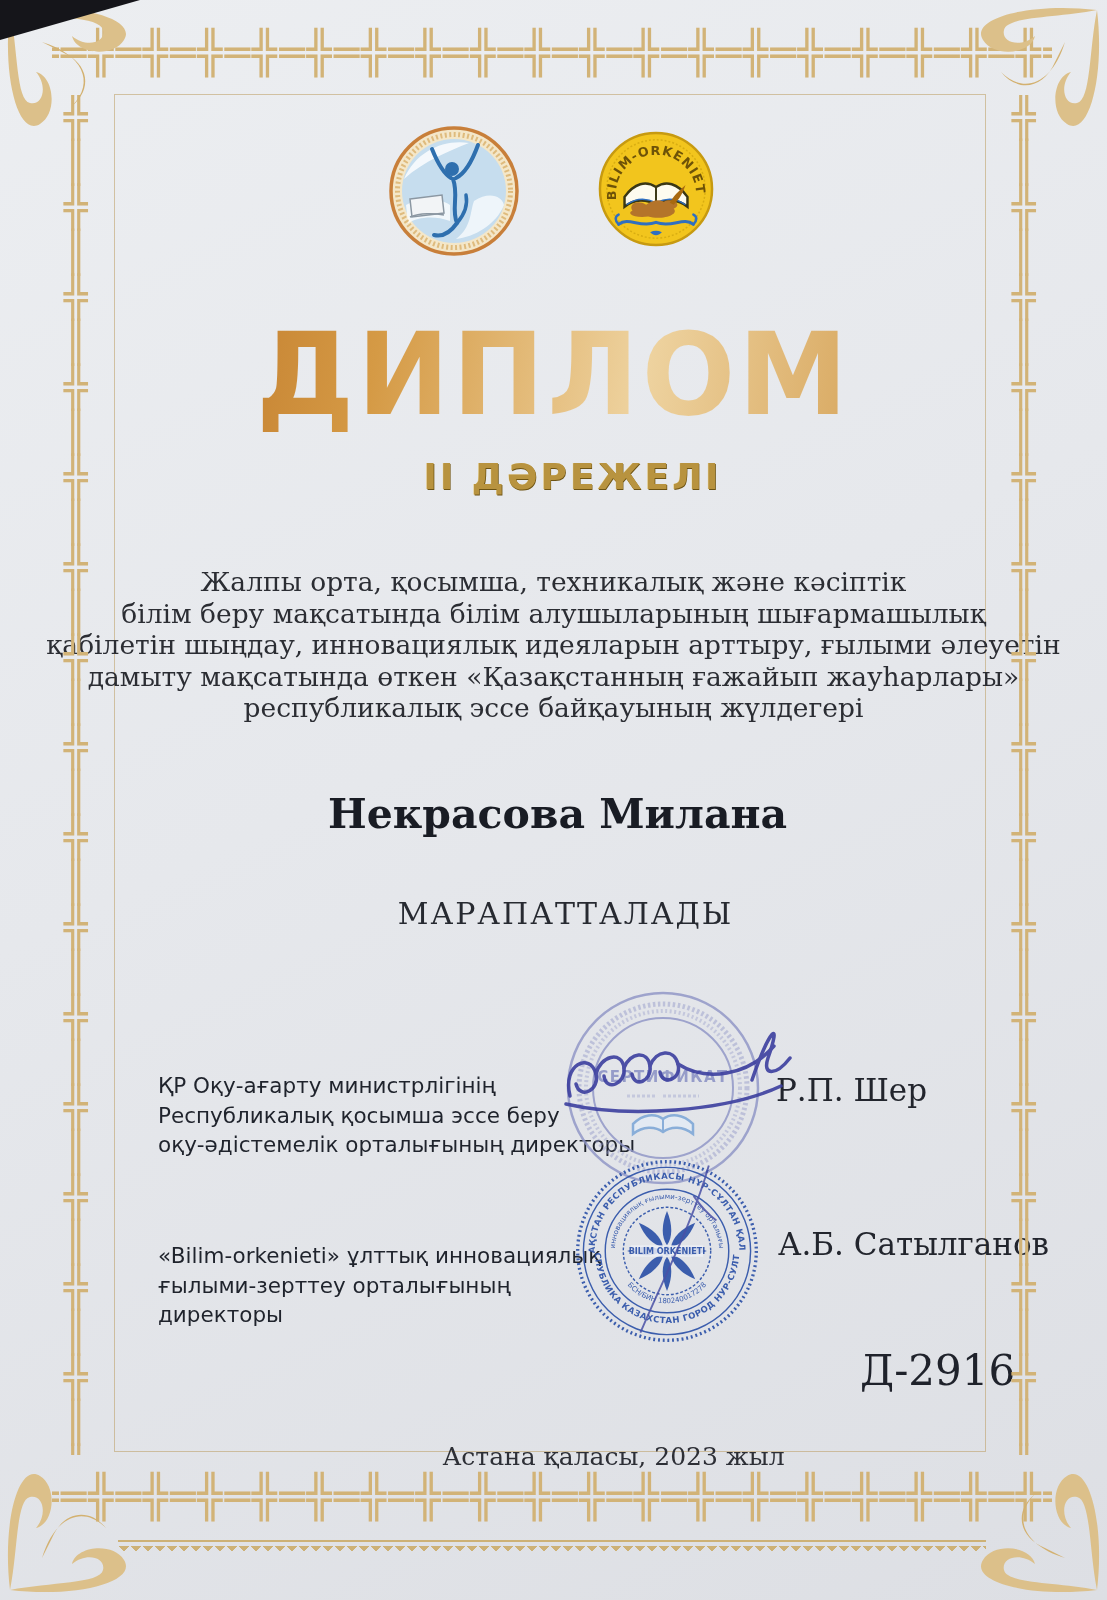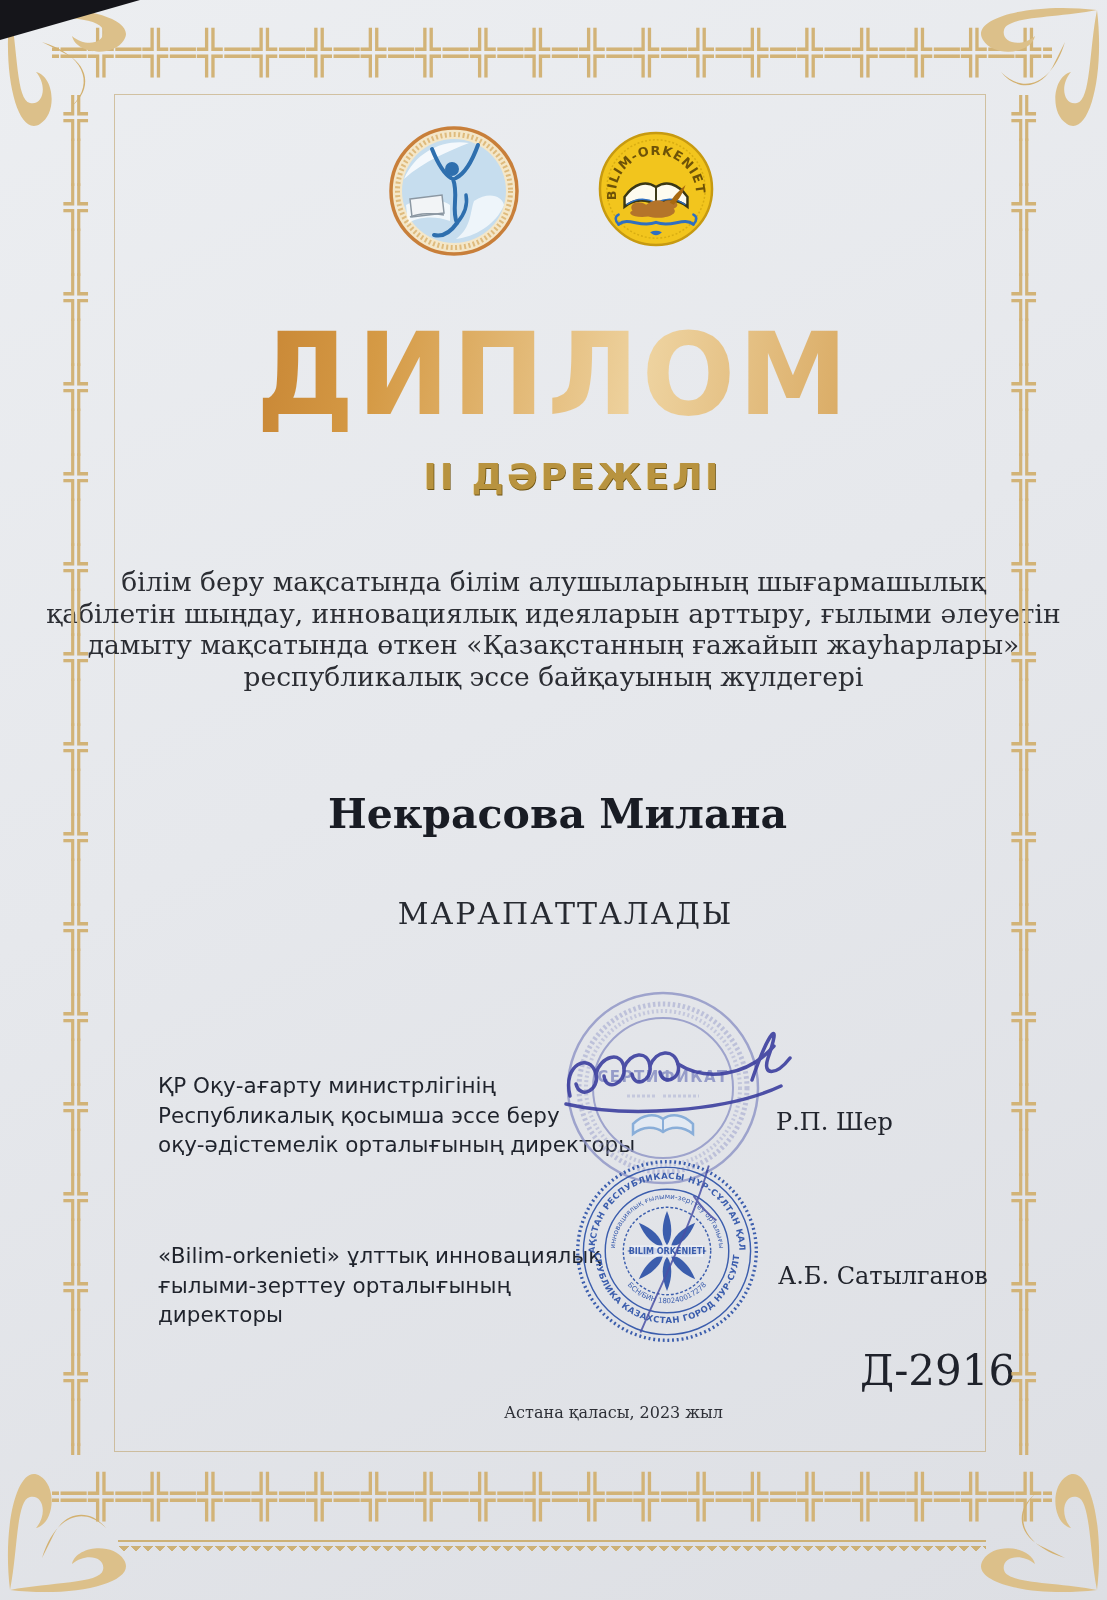--- a/index.html
+++ b/index.html
@@ -38,24 +38,24 @@
         -webkit-background-clip:text;background-clip:text;color:transparent;}
   .degree{top:456px;padding-left:38px;font-family:"DejaVu Sans",sans-serif;
         font-weight:700;font-size:36px;letter-spacing:3px;color:#b8933f;
         text-shadow:0.6px 0.8px 0 #6d5313,-0.5px -0.5px 0 #ecd9a2;}
   .bodytext{top:566px;font-size:26.5px;line-height:31.5px;color:#2b2d33;}
   .recipient{top:790px;padding-left:8px;font-size:41px;font-weight:700;color:#191c24;}
   .award{top:896px;padding-left:24px;font-size:30px;letter-spacing:2px;color:#272a31;}
   .sigrole{position:absolute;left:158px;width:480px;text-align:left;
         font-family:"DejaVu Sans",sans-serif;font-size:21.5px;line-height:29.5px;color:#1f232c;margin-top:45px;}
   .role1{top:1026px;} .role2{top:1196px;}
-  .signame{position:absolute;font-size:24px;color:#22252d;margin-top:36px;}
+  .signame{position:absolute;font-size:31px;color:#22252d;}
   .name1{left:776px;top:1072px;} .name2{left:778px;top:1226px;}
   .number{position:absolute;left:860px;top:1346px;font-size:42px;color:#1f222b;}
-  .issued{top:1403px;padding-left:120px;font-size:16px;color:#2d2f36;}
+  .issued{top:1442px;padding-left:120px;font-size:25px;color:#2d2f36;}
   .logo{position:absolute;z-index:3;} .stamp{position:absolute;z-index:3;}
   .sigink{position:absolute;z-index:4;}
 </style>
 </head>
 <body>
 
 <div class="page">
 
   <div class="photo-corner"></div>
   <div class="hairline"></div>
@@ -132,20 +132,21 @@
     <path d="M14,14 C20,4 26,0 30,-4 C26,8 22,12 18,16 Z" fill="#a8690f"></path>
     <path d="M-38,36 C-28,28 -16,40 0,34 C16,40 28,28 38,36" fill="none" stroke="#2f6fc0" stroke-width="3" stroke-linecap="round"></path>
     <path d="M-38,36 C-42,32 -42,28 -38,26 M38,36 C42,32 42,28 38,26" fill="none" stroke="#2f6fc0" stroke-width="2.5" stroke-linecap="round"></path>
     <path d="M-6,44 C-2,48 2,48 6,44 C2,42 -2,42 -6,44 Z" fill="#2f6fc0"></path>
   </svg>
 
   <div class="abs title">ДИПЛОМ</div>
   <div class="abs degree">II ДӘРЕЖЕЛІ</div>
 
   <div class="abs bodytext">
+    <div>Жалпы орта,  қосымша,  техникалық  және  кәсіптік</div>
     <div>білім беру мақсатында білім алушыларының шығармашылық</div>
     <div>қабілетін шыңдау, инновациялық идеяларын арттыру, ғылыми әлеуетін</div>
     <div>дамыту мақсатында өткен «Қазақстанның ғажайып жауһарлары»</div>
     <div>республикалық эссе байқауының жүлдегері</div>
   </div>
 
   <div class="abs recipient">Некрасова Милана</div>
   <div class="abs award">МАРАПАТТАЛАДЫ</div>
 
   <div class="sigrole role1">

